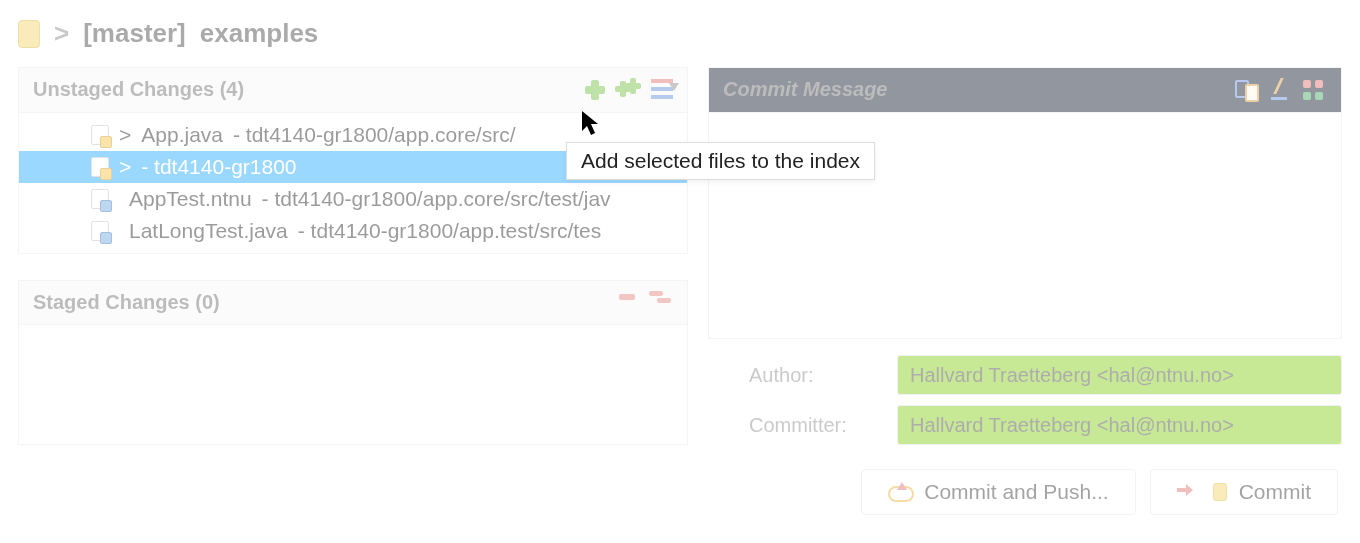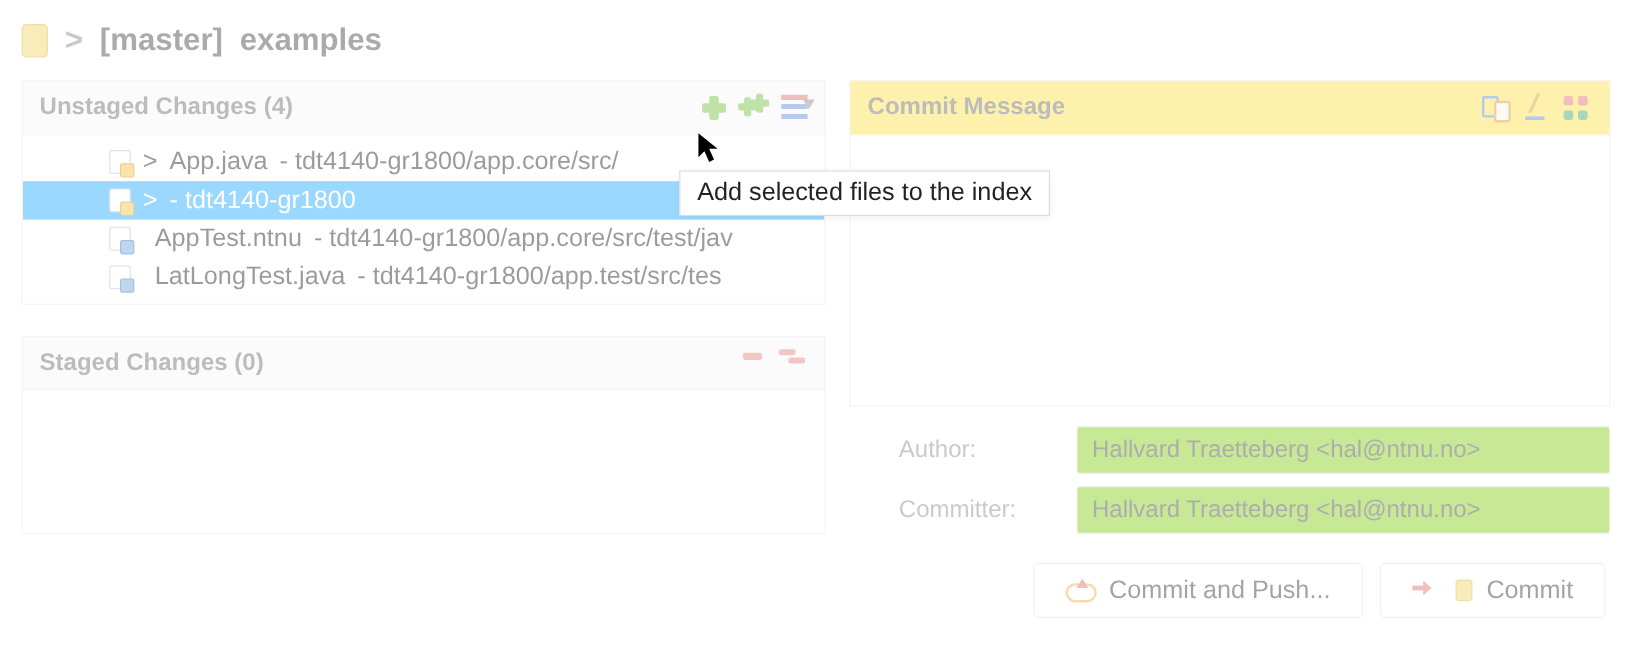--- a/index.html
+++ b/index.html
@@ -115,21 +115,21 @@
     background: #6fa7e0;
     border: 1px solid #3a73b0;
     border-radius: 2px;
   }
   .gt { color: inherit; }
 
   
   .staged-block { margin-top: 26px; }
 
   
-  .commit-head { background: #fde047; }
+  .commit-head { background: #0f172a; font-style: italic; }
   .msg-area {
     border: 1px solid #e7e7e7;
     border-top: none;
     background: #fff;
     height: 226px;
   }
 
   .fields { margin-top: 16px; display: flex; flex-direction: column; gap: 10px; }
   .field-row {
     display: flex;

